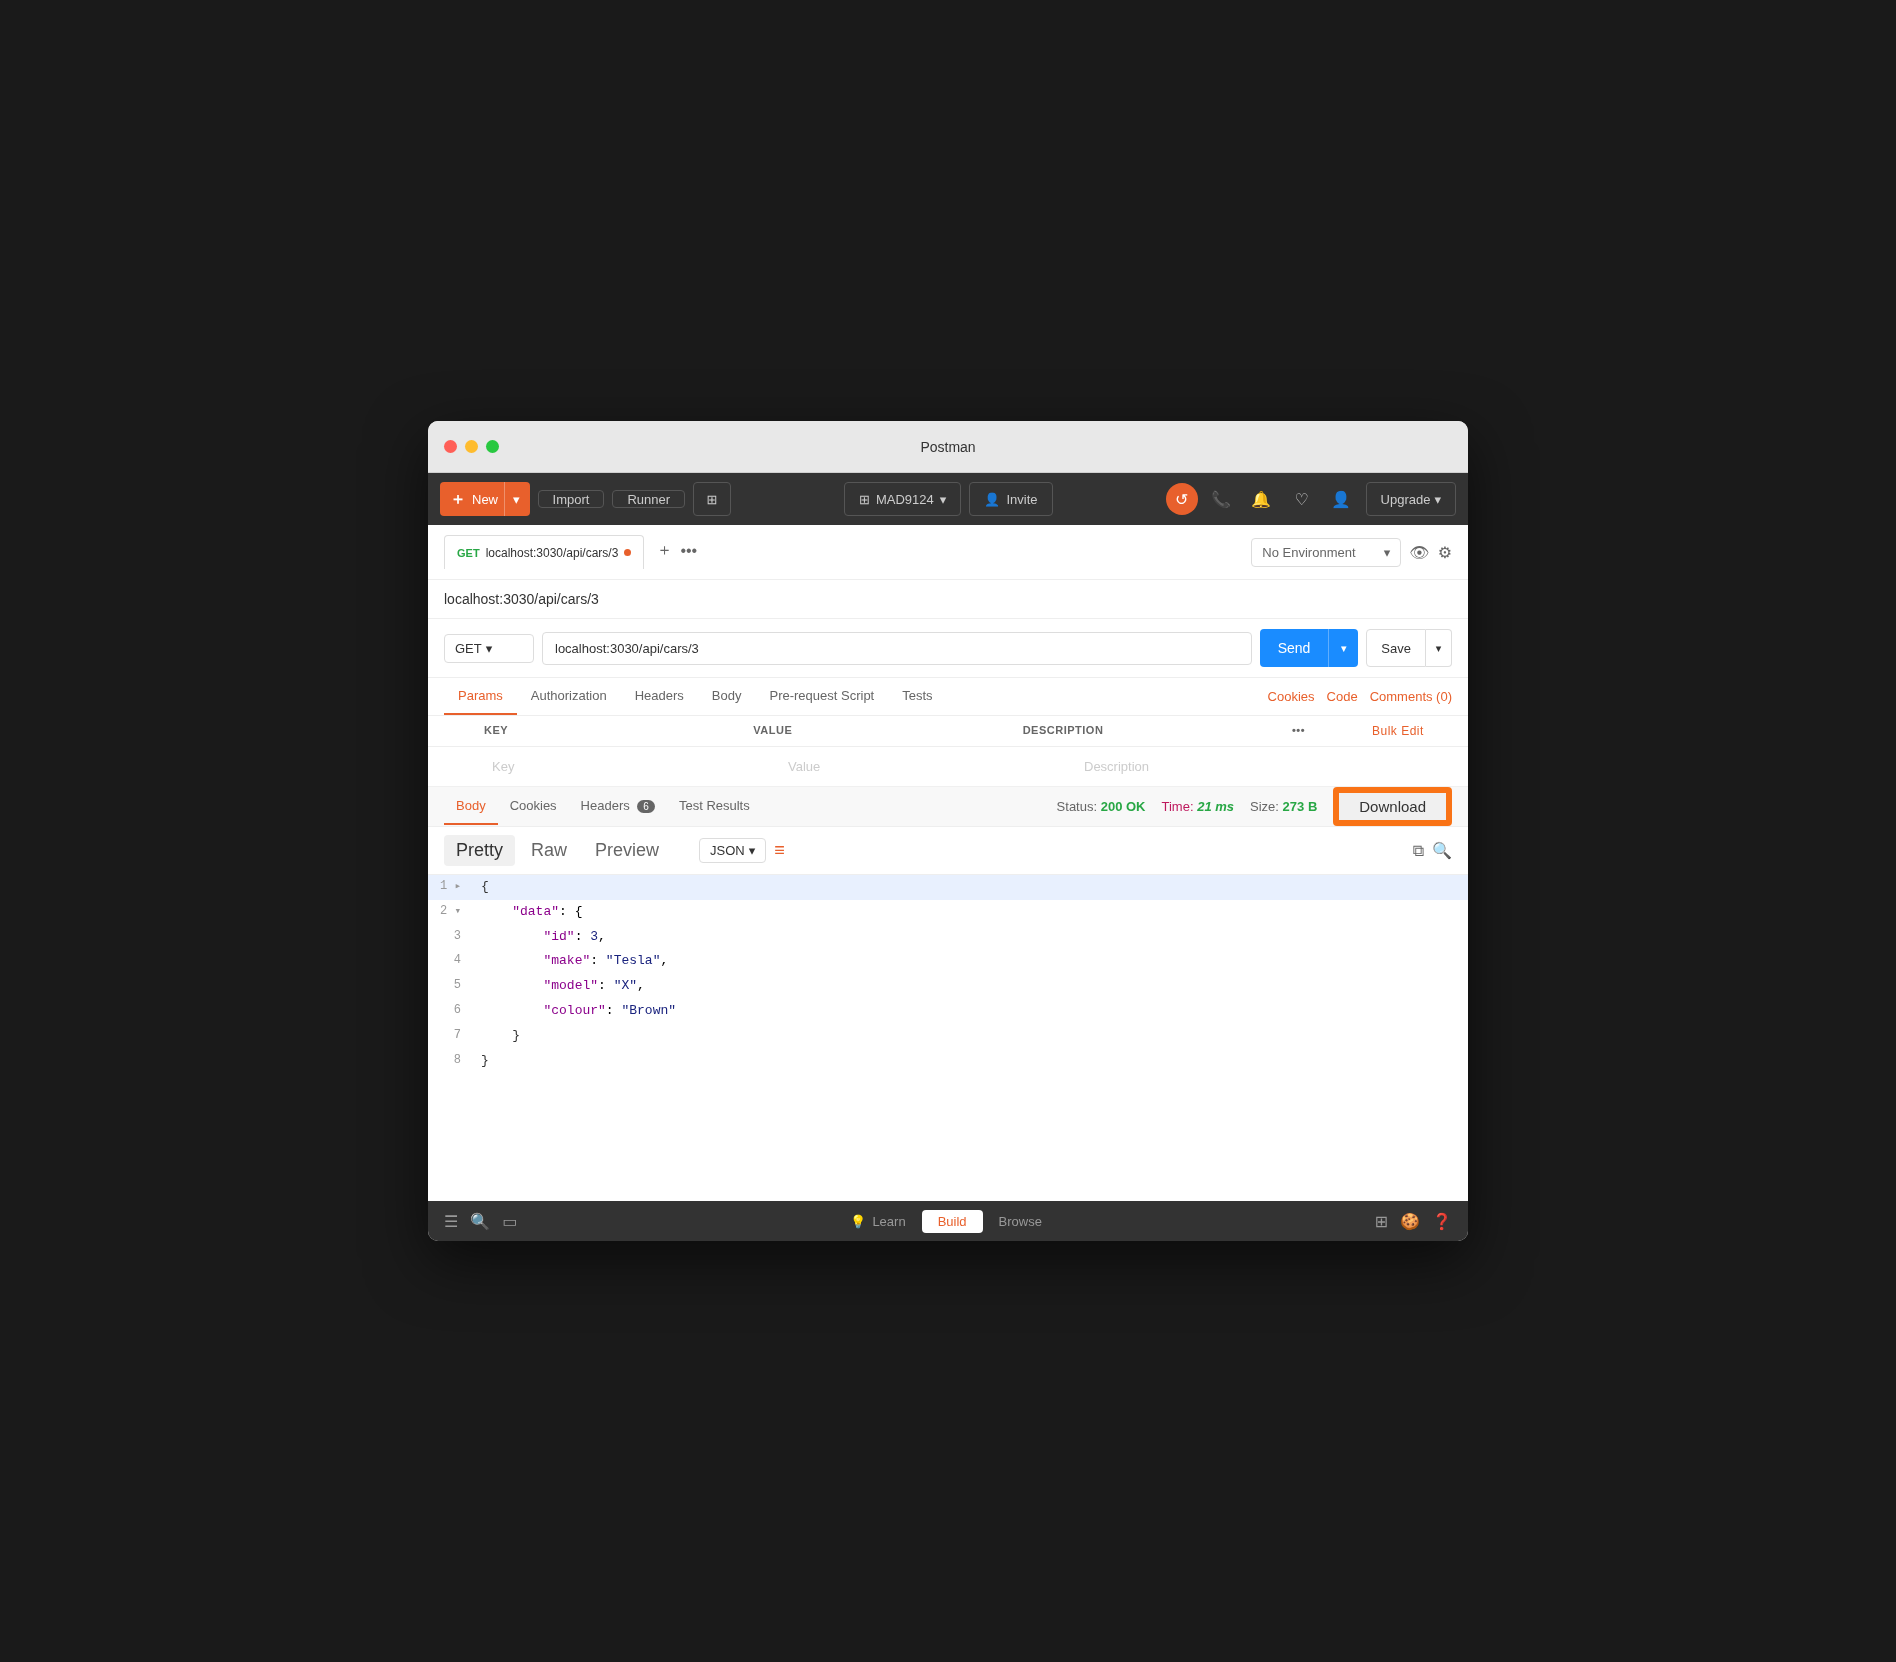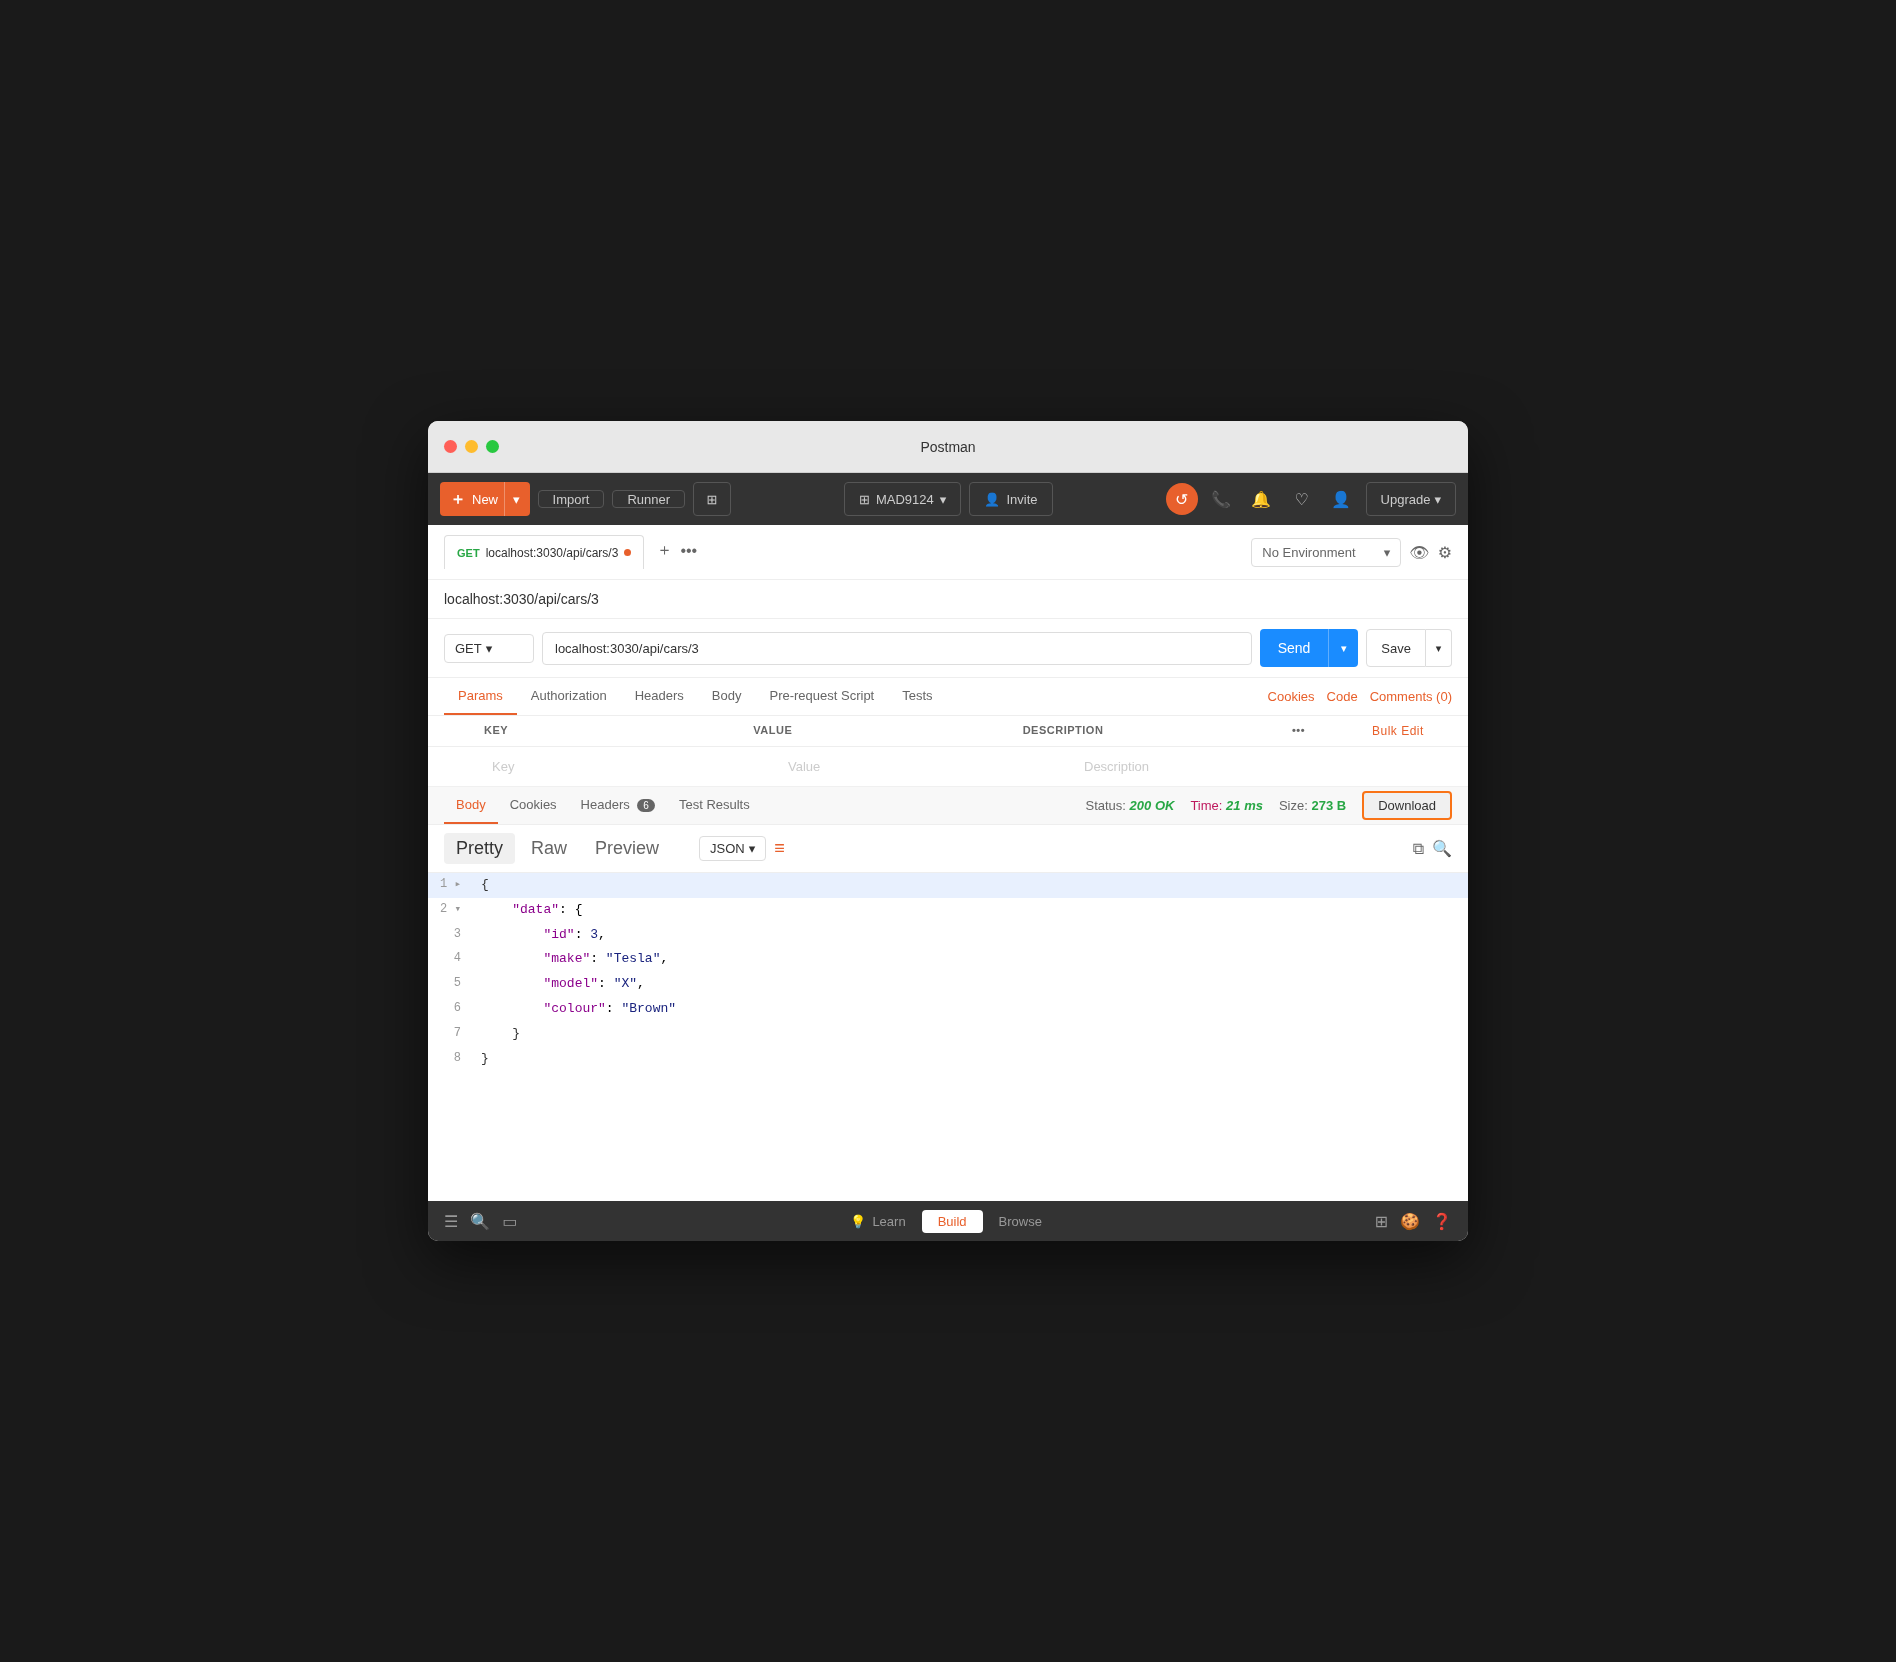--- a/index.html
+++ b/index.html
@@ -446,27 +446,27 @@
       font-size: 10px;
       margin-left: 4px;
     }
     .response-status-area {
       margin-left: auto;
       display: flex;
       align-items: center;
       gap: 16px;
       font-size: 13px;
     }
-    .status-ok { color: #28a745; font-weight: 600; font-style: italic; }
+    .status-ok { color: #28a745; font-weight: 600; }
     .download-btn {
       background: #f0f0f0;
-      border: 2px solid #f97316;
-      border-radius: 4px;
-      padding: 5px 14px;
-      font-size: 13px;
+      border: 6px solid #f97316;
+      border-radius: 4px;
+      padding: 5px 20px;
+      font-size: 15px;
       color: #333;
       cursor: pointer;
     }
     
     .format-tabs {
       display: flex;
       align-items: center;
       background: white;
       padding: 8px 16px;
       border-bottom: 1px solid #eee;

